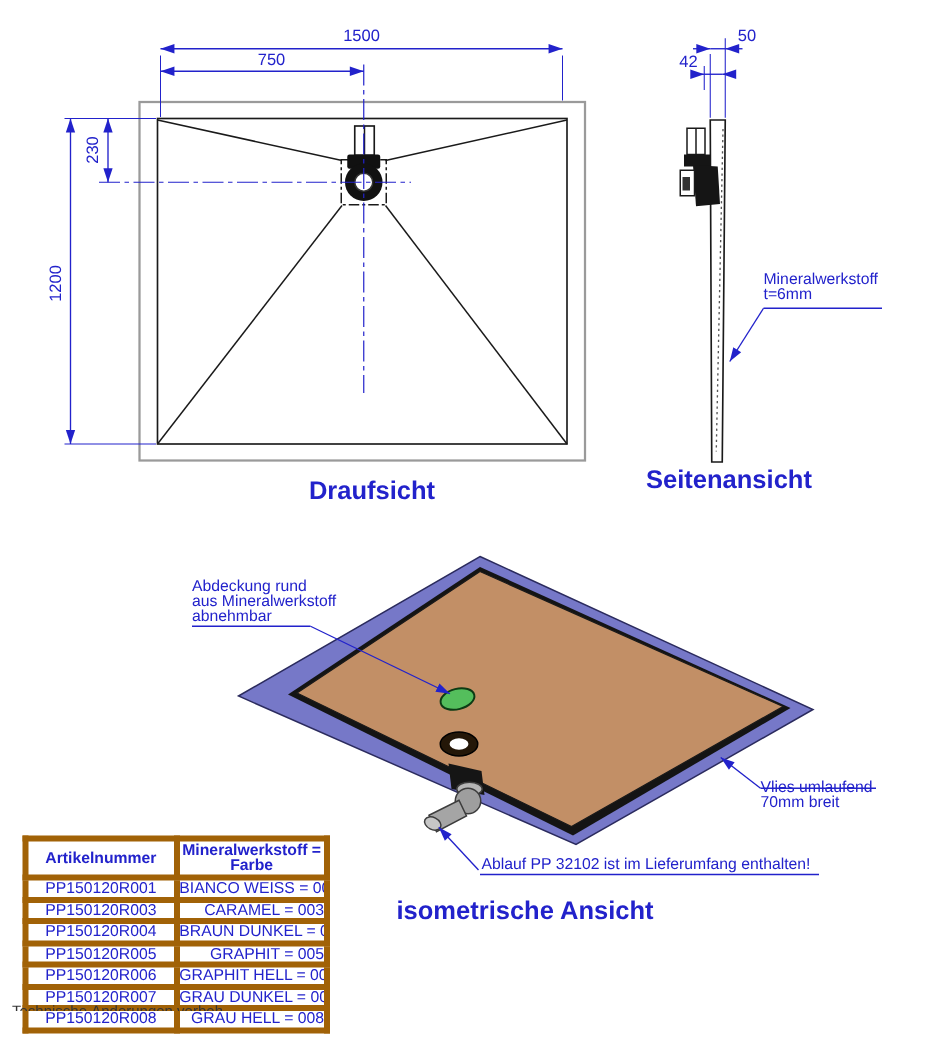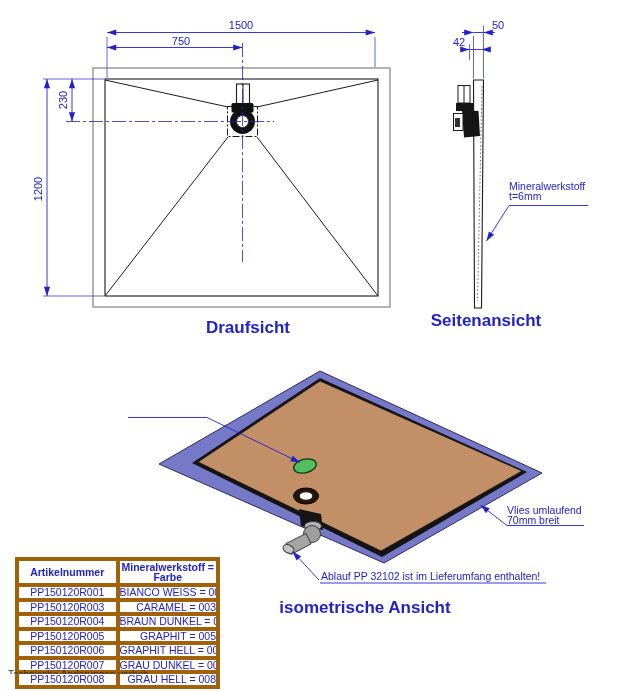--- a/index.html
+++ b/index.html
@@ -131,26 +131,31 @@
   <div class="lbl title" style="left:248px;top:327px;">Draufsicht</div>
 
   <div class="lbl" style="left:498px;top:25px;">50</div>
   <div class="lbl" style="left:459px;top:42px;text-align:right;">42</div>
   <div class="ann" style="left:509px;top:181px;">
     <div>Mineralwerkstoff</div>
     <div>t=6mm</div>
   </div>
   <div class="lbl title" style="left:486px;top:320px;">Seitenansicht</div>
 
-  <div class="ann" style="left:507px;top:505px;">
+  <div class="ann" style="left:128px;top:386px;">
+    <div>Abdeckung rund</div>
+    <div>aus Mineralwerkstoff</div>
+    <div>abnehmbar</div>
+  </div>
+  <div class="ann" style="left:507px;top:520px;">
     <div>Vlies umlaufend</div>
     <div>70mm breit</div>
   </div>
   <div class="ann" style="left:321px;top:571px;">Ablauf PP 32102 ist im Lieferumfang enthalten!</div>
-  <div class="lbl title" style="left:365px;top:607px;">isometrische Ansicht</div>
+  <div class="lbl title" style="left:350px;top:607px;">isometrische Ansicht</div>
 
   <table class="parts">
     <thead>
       <tr>
         <th>Artikelnummer</th>
         <th><span>Mineralwerkstoff =</span><br><span>Farbe</span></th>
       </tr>
     </thead>
     <tbody>
       <tr>

